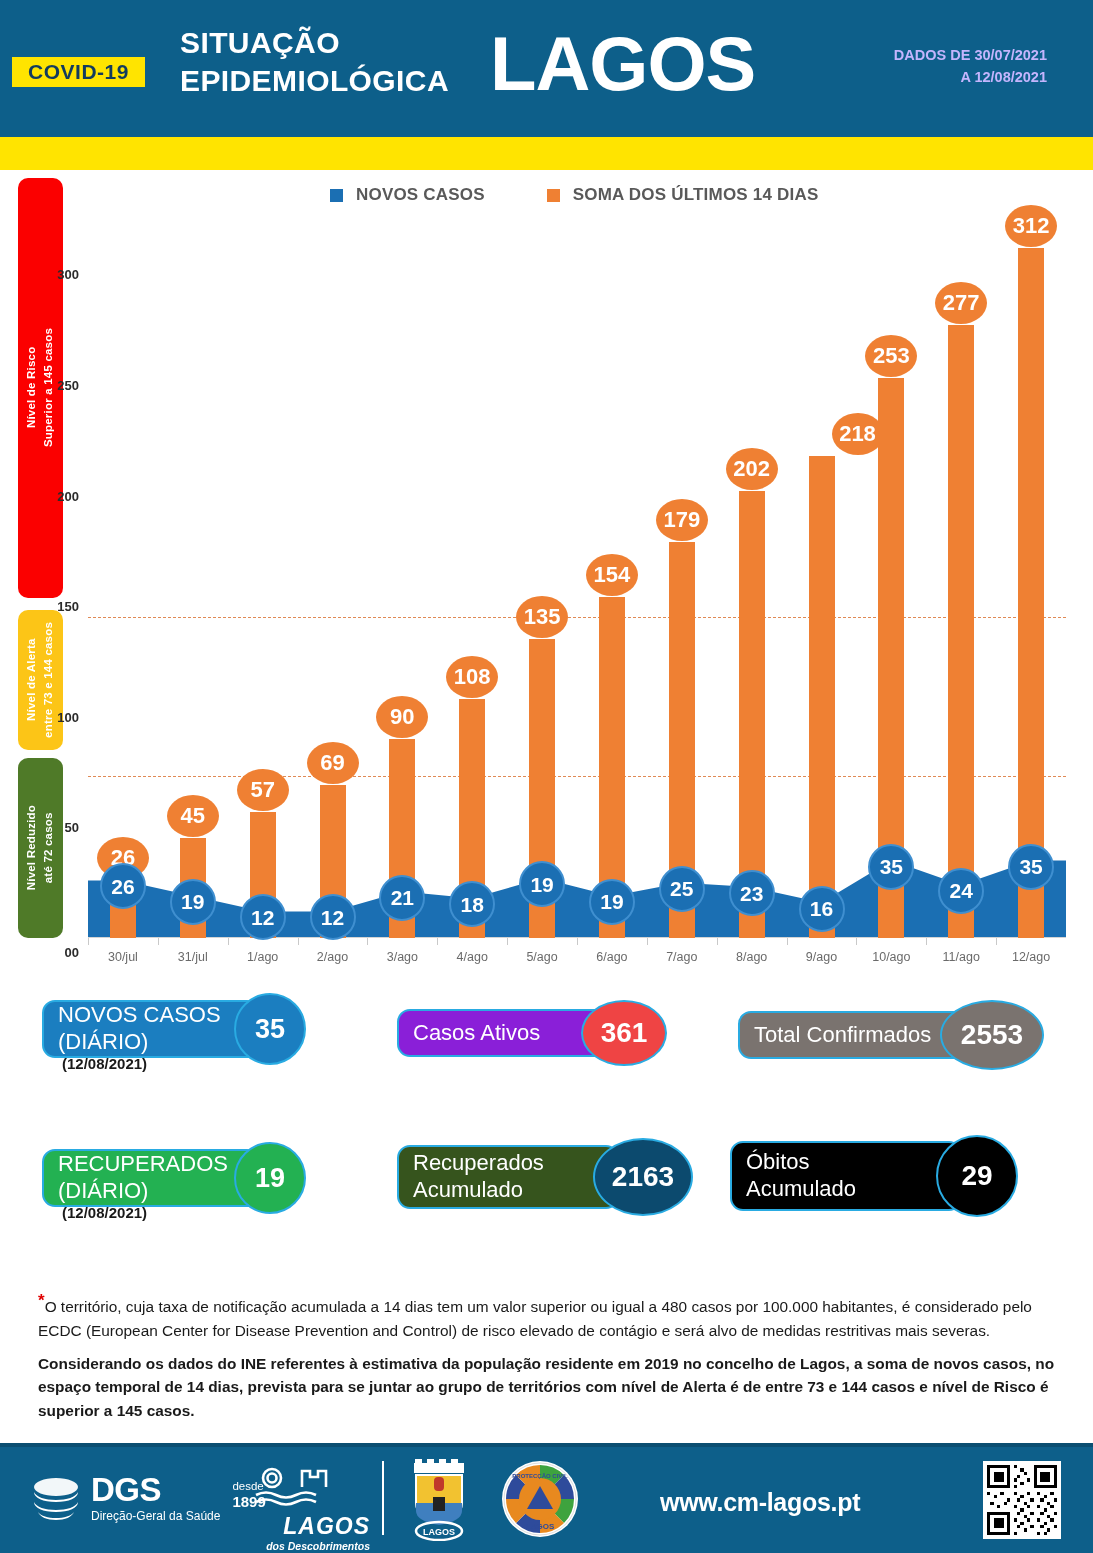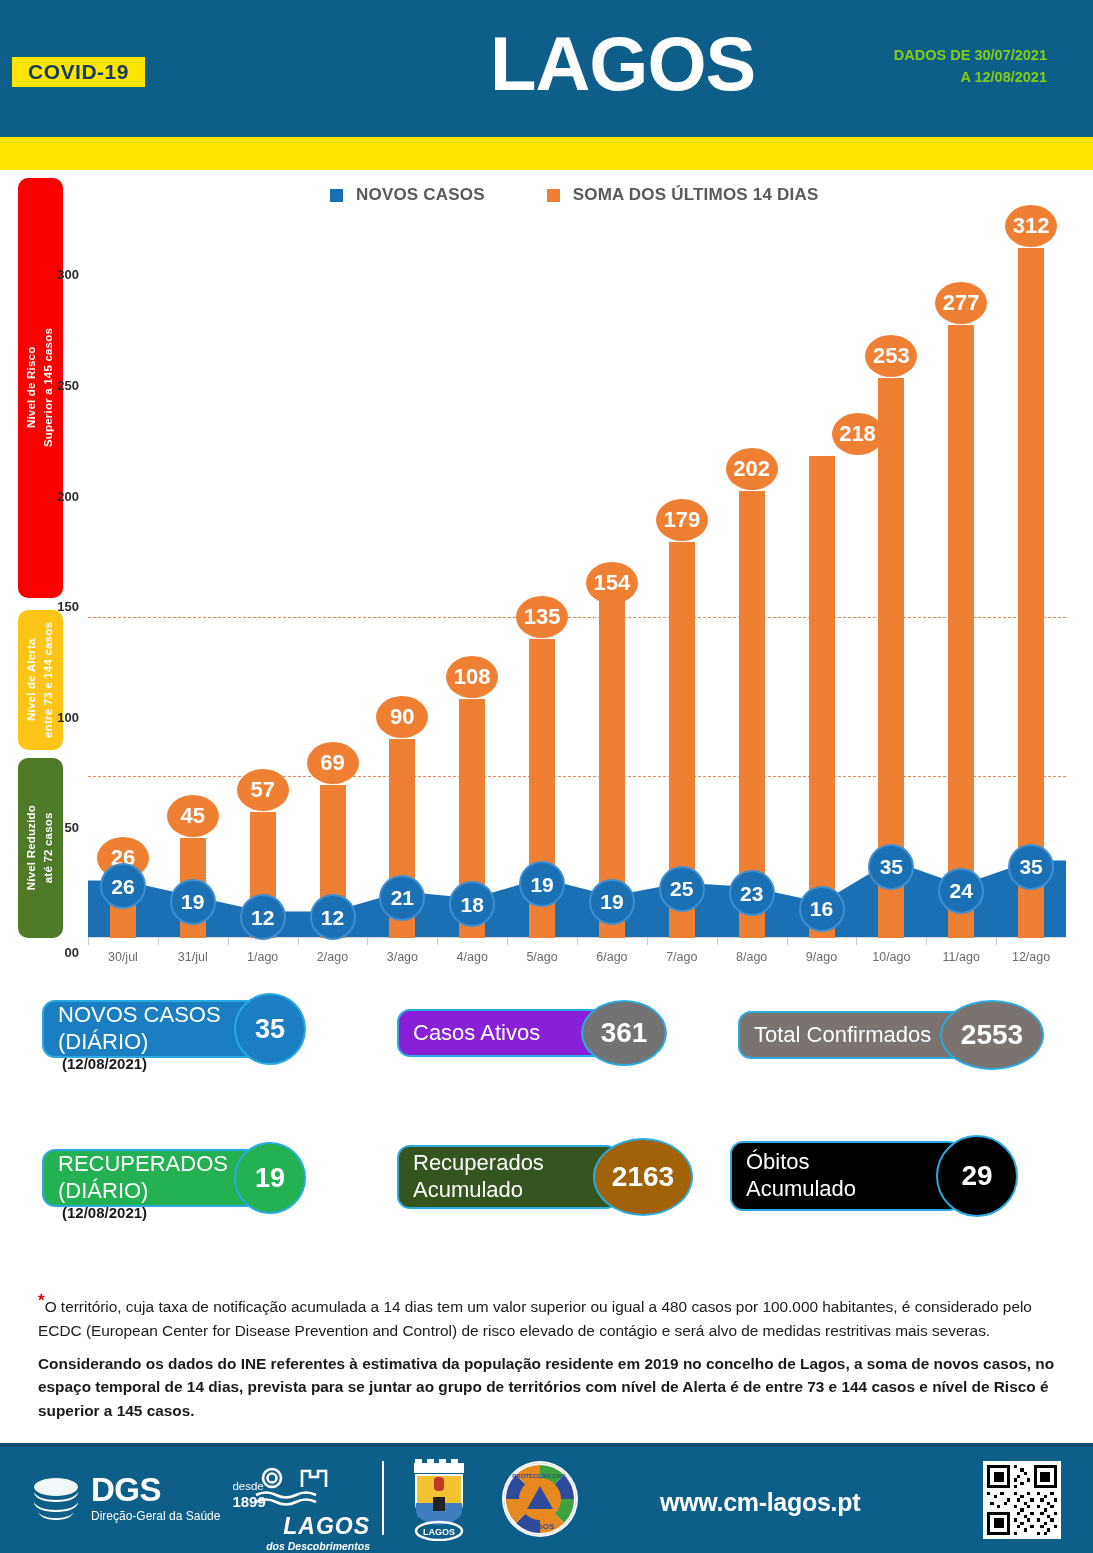--- a/index.html
+++ b/index.html
@@ -29,21 +29,21 @@
     font-size:30px; font-weight:bold; letter-spacing:.4px;
   }
   .title-l2 { margin-top:7px; }
   .title-city {
     position:absolute; left:490px; top:26px;
     color:#fff; font-size:76px; font-weight:bold; letter-spacing:-1px;
     line-height:1;
   }
   .dates {
     position:absolute; right:46px; top:44px; text-align:right;
-    color:#84cc16; font-size:14.5px; font-weight:bold; line-height:1.55;
+    color:#c4b5fd; font-size:14.5px; font-weight:bold; line-height:1.55;
   }
   .yellow-bar {
     position:absolute; left:0; top:137px; width:1093px; height:33px;
     background:#ffe400;
   }
 
   
   .chart-area {
     position:absolute; left:0; top:170px; width:1093px; height:805px;
     background:#fff;
@@ -182,20 +182,24 @@
     position:absolute; left:660px; top:45px;
     color:#fff; font-size:25px; font-weight:bold; letter-spacing:-.3px;
   }
   .qr { position:absolute; right:32px; top:18px; width:78px; height:78px; background:#fff; padding:4px; }
 </style>
 </head>
 <body>
 
 <div class="header">
   <div class="covid-badge">COVID-19</div>
+  <div class="title-block">
+    <div class="title-l1">SITUAÇÃO</div>
+    <div class="title-l2">EPIDEMIOLÓGICA</div>
+  </div>
   <div class="title-city">LAGOS</div>
   <div class="dates">
     <div>DADOS DE 30/07/2021</div>
     <div>A 12/08/2021</div>
   </div>
 </div>
 <div class="yellow-bar"></div>
 
 <div class="chart-area">
 
@@ -274,21 +278,21 @@
       <div class="bubble bubble-orange" style="left: 384.214px; top: 447.05px;">108</div>
       <div class="bubble bubble-blue" style="left: 384.214px; top: 674.175px;">18</div>
       <div class="bar" style="left: 454.071px; height: 298.688px;"></div>
       <div class="tick" style="left: 419.143px;"></div>
       <div class="xlabel" style="left: 454.071px;">5/ago</div>
       <div class="bubble bubble-orange" style="left: 454.071px; top: 387.312px;">135</div>
       <div class="bubble bubble-blue" style="left: 454.071px; top: 654.263px;">19</div>
       <div class="bar" style="left: 523.929px; height: 340.725px;"></div>
       <div class="tick" style="left: 489px;"></div>
       <div class="xlabel" style="left: 523.929px;">6/ago</div>
-      <div class="bubble bubble-orange" style="left: 523.929px; top: 345.275px; margin-top: 8px;">154</div>
+      <div class="bubble bubble-orange" style="left: 523.929px; top: 345.275px;">154</div>
       <div class="bubble bubble-blue" style="left: 523.929px; top: 671.962px;">19</div>
       <div class="bar" style="left: 593.786px; height: 396.037px;"></div>
       <div class="tick" style="left: 558.857px;"></div>
       <div class="xlabel" style="left: 593.786px;">7/ago</div>
       <div class="bubble bubble-orange" style="left: 593.786px; top: 289.962px;">179</div>
       <div class="bubble bubble-blue" style="left: 593.786px; top: 658.688px;">25</div>
       <div class="bar" style="left: 663.643px; height: 446.925px;"></div>
       <div class="tick" style="left: 628.714px;"></div>
       <div class="xlabel" style="left: 663.643px;">8/ago</div>
       <div class="bubble bubble-orange" style="left: 663.643px; top: 239.075px;">202</div>
@@ -326,21 +330,21 @@
       </div>
     </div>
     <div class="card-circle" style="background:#1b7ec0; width:72px; height:72px; font-size:27px;">35</div>
     <div class="card-date">(12/08/2021)</div>
   </div>
 
   <div class="card" style="left:397px; top:25px;">
     <div class="card-pill" style="background:#8a1fd8; width:210px; height:48px;">
       <div class="card-pill-label">Casos Ativos</div>
     </div>
-    <div class="card-circle" style="background:#737373; width:86px; height:66px; border-radius:50%; font-size:28px;">361</div>
+    <div class="card-circle" style="background:#ef4444; width:86px; height:66px; border-radius:50%; font-size:28px;">361</div>
   </div>
 
   <div class="card" style="left:738px; top:25px;">
     <div class="card-pill" style="background:#7a736f; width:228px; height:48px;">
       <div class="card-pill-label">Total Confirmados</div>
     </div>
     <div class="card-circle" style="background:#7a736f; width:104px; height:70px; border-radius:50%; font-size:28px;">2553</div>
   </div>
 
   <div class="card" style="left:42px; top:167px;">
@@ -354,21 +358,21 @@
     <div class="card-date">(12/08/2021)</div>
   </div>
 
   <div class="card" style="left:397px; top:163px;">
     <div class="card-pill" style="background:#36541d; width:222px; height:64px;">
       <div class="card-pill-label">
         <span>Recuperados</span><br>
         <span>Acumulado</span>
       </div>
     </div>
-    <div class="card-circle" style="background:#a16207; width:100px; height:78px; border-radius:50%; font-size:28px;">2163</div>
+    <div class="card-circle" style="background:#0c4a6e; width:100px; height:78px; border-radius:50%; font-size:28px;">2163</div>
   </div>
 
   <div class="card" style="left:730px; top:160px;">
     <div class="card-pill" style="background:#000000; width:232px; height:70px;">
       <div class="card-pill-label">
         <span>Óbitos</span><br>
         <span>Acumulado</span>
       </div>
     </div>
     <div class="card-circle" style="background:#000000; width:82px; height:82px; font-size:28px;">29</div>

